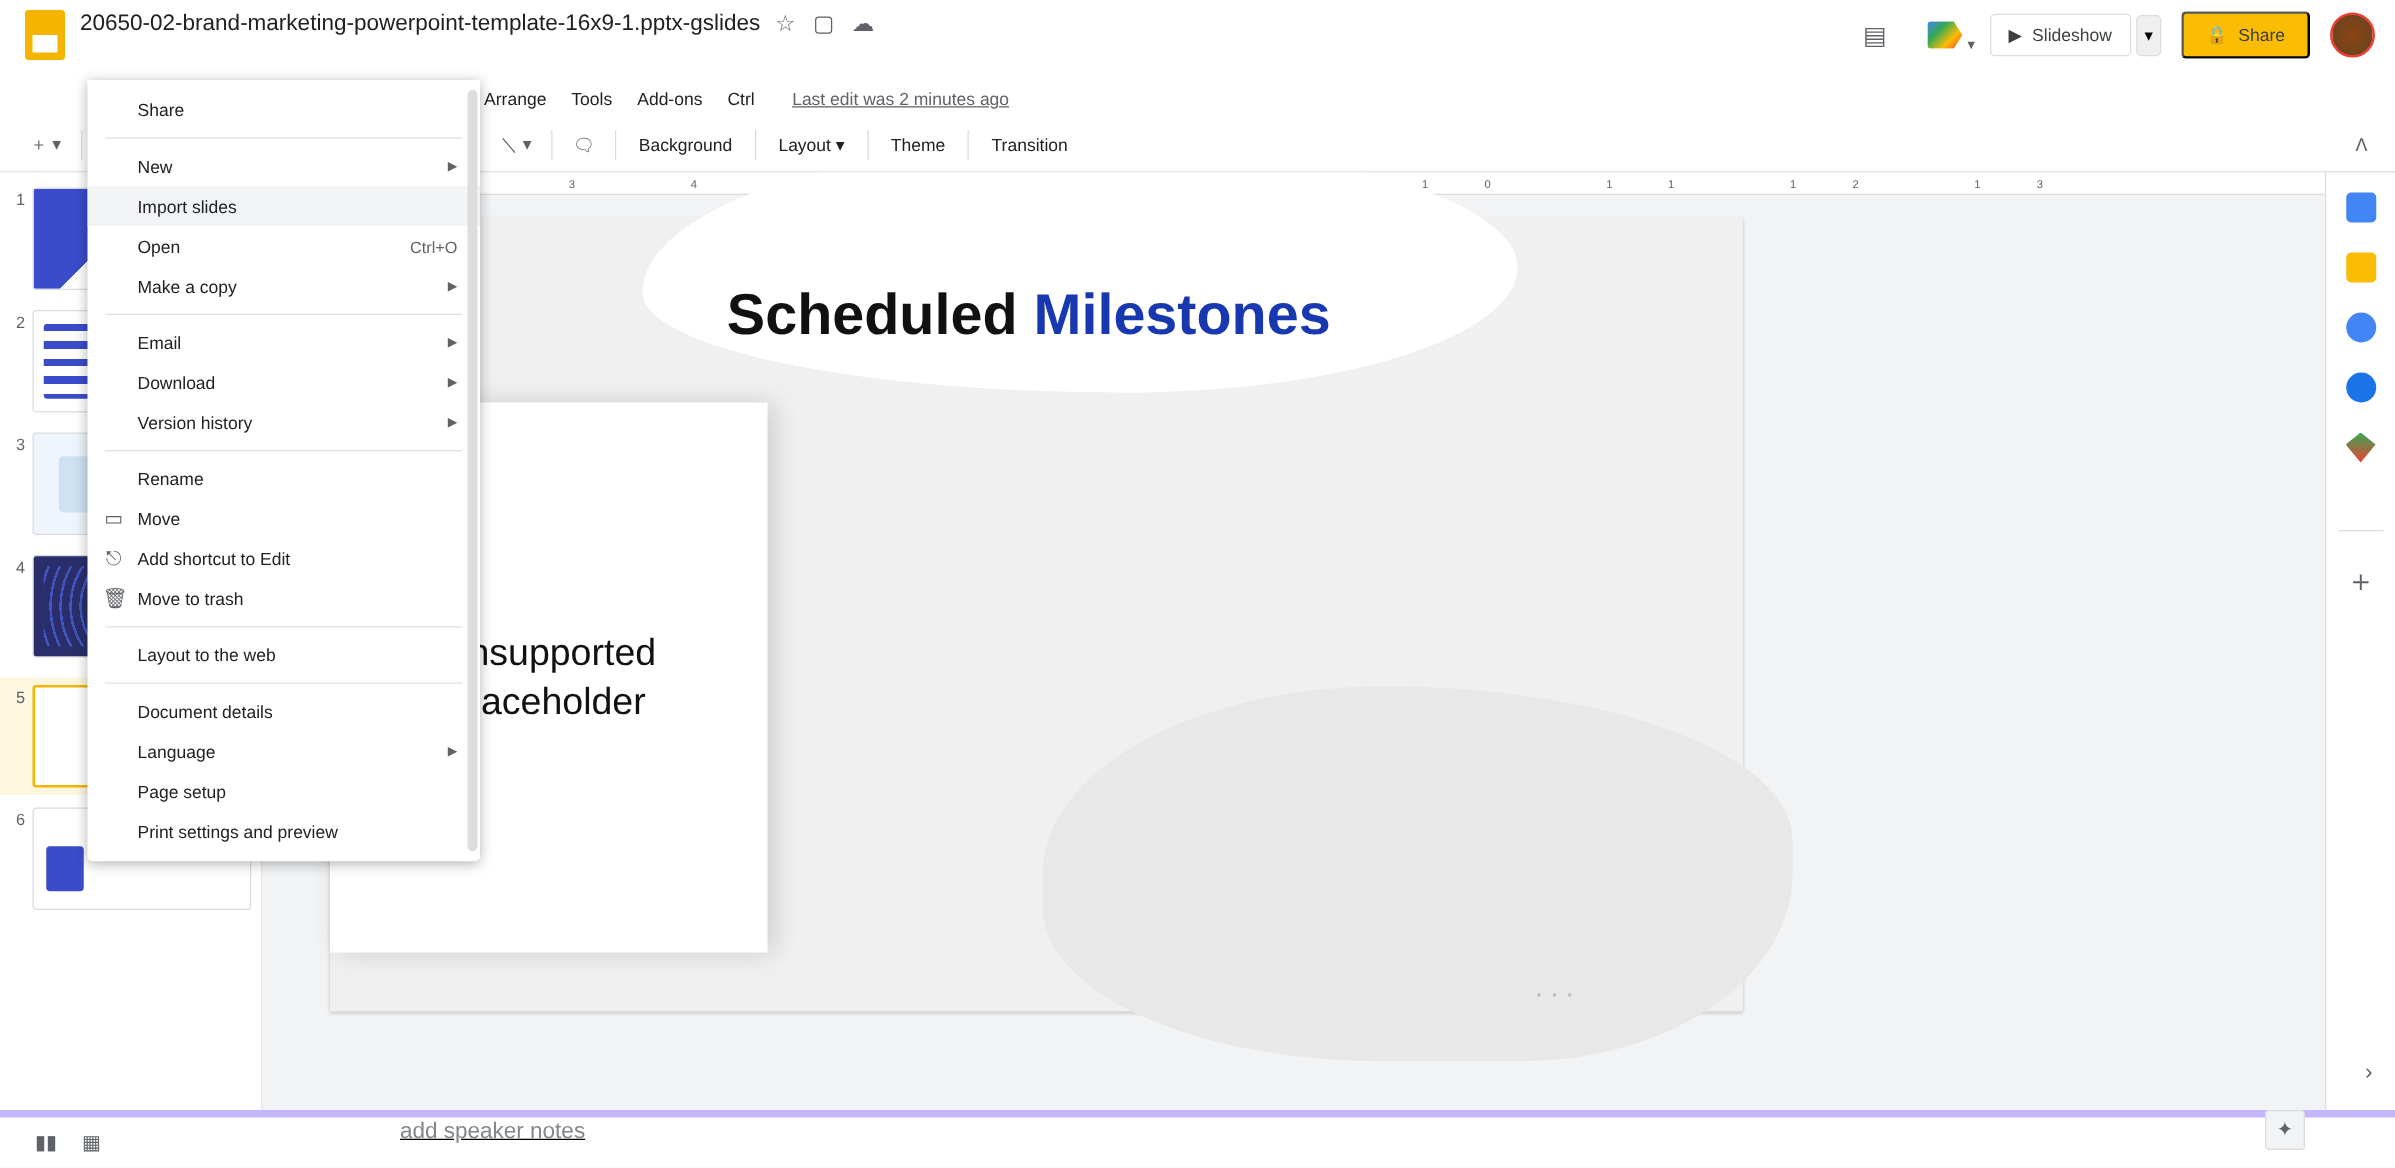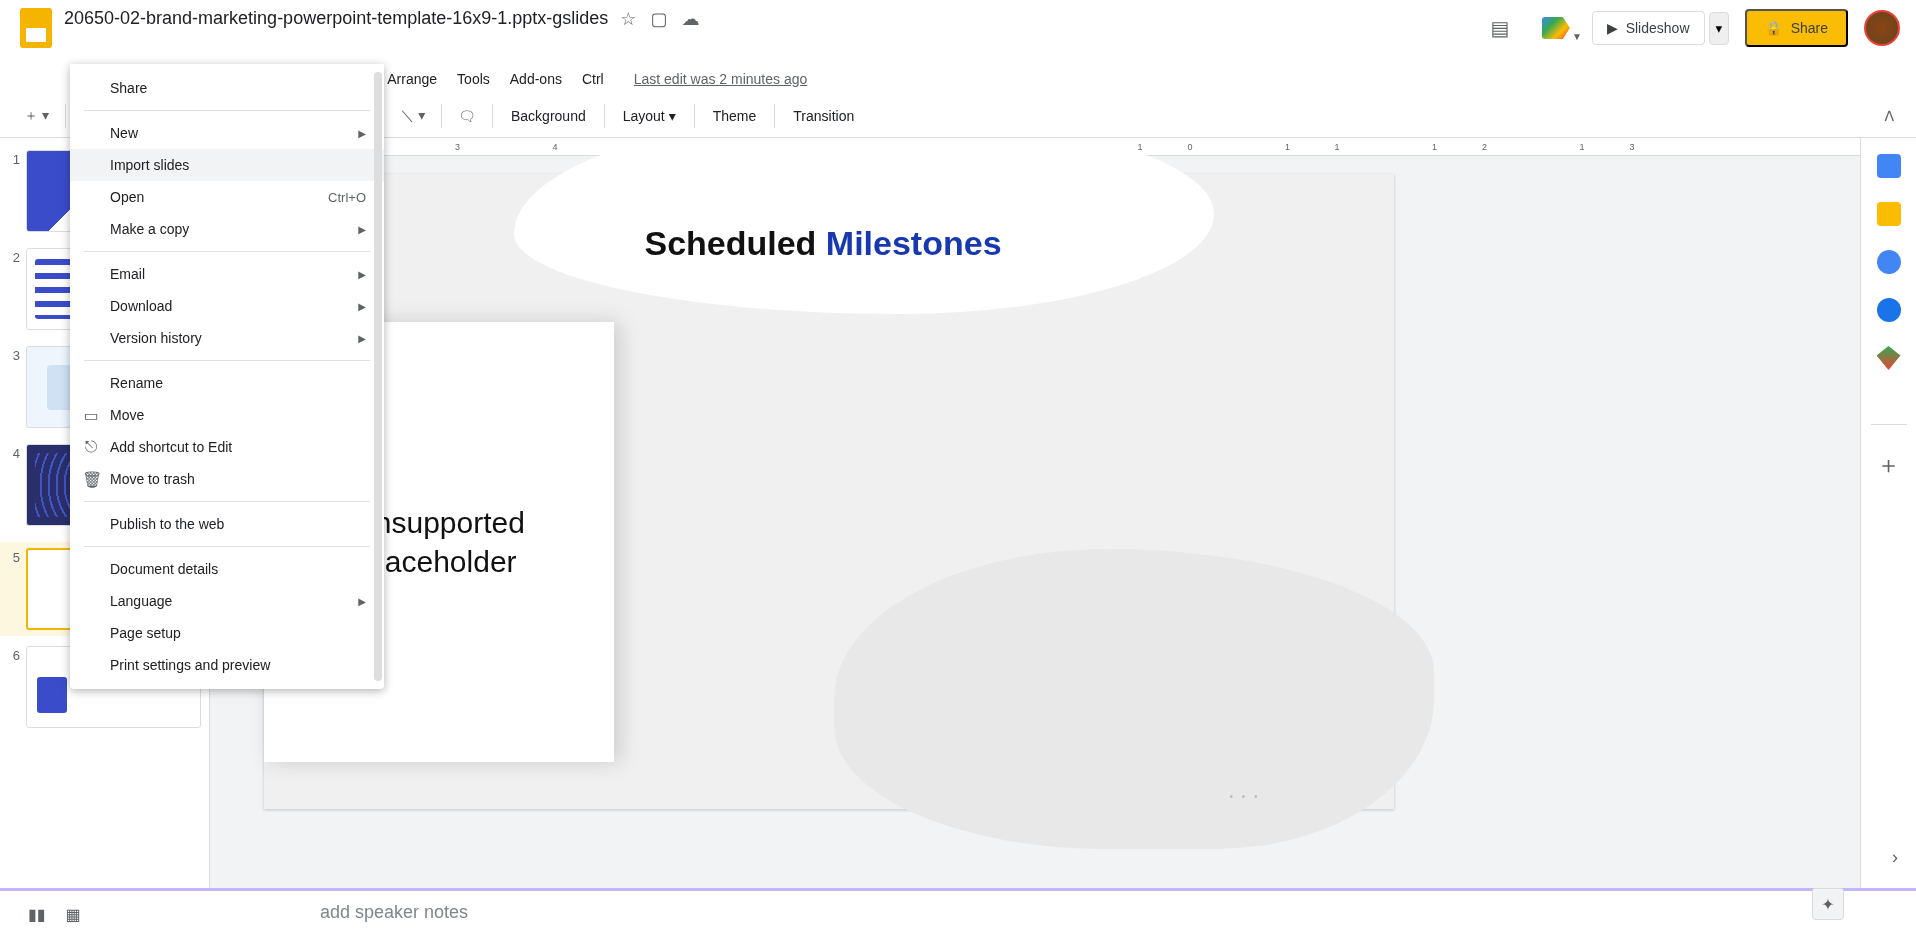--- a/index.html
+++ b/index.html
@@ -53,36 +53,36 @@
 .thumb5 { background: #fff; }
 .thumb6 { background: #fff; }
 .thumb6::before { content:''; position:absolute; left:10px; top:30px; width:30px; height:36px; background:#3b4cca; border-radius:3px; }
 
 .canvas-area { flex: 1; background: #f1f3f4; position: relative; overflow: hidden; }
 .ruler-h { height: 18px; background: #fff; border-bottom: 1px solid #dadce0; font-size:9px; color:#5f6368; display:flex; align-items:center; padding-left:50px; letter-spacing: 45px; white-space:nowrap; overflow:hidden; }
 .slide-canvas { position: absolute; left: 54px; top: 36px; width: 1130px; height: 635px; background: #fff; box-shadow: 0 1px 3px rgba(0,0,0,0.2); }
 .slide-bg { position:absolute; inset:0; background: #f0f0f0; }
 .slide-bg::before { content:''; position:absolute; top:-60px; left:250px; width:700px; height:200px; background:#fff; border-radius: 50% 50% 45% 55% / 60% 50% 50% 40%; }
 .slide-bg::after { content:''; position:absolute; bottom:-40px; right:-40px; width:600px; height:300px; background:#e8e8e8; border-radius: 50% 60% 40% 50% / 55% 45% 55% 45%; }
-.slide-title { position:absolute; top:50px; left:0; right:12px; text-align:center; font-size: 34px; font-weight:600; color:#111; }
+.slide-title { position:absolute; top:50px; left:0; right:12px; text-align:center; font-size: 46px; font-weight:600; color:#111; }
 .slide-title .accent { color: #1838b0; font-weight:700; }
 .placeholder-box { position:absolute; left:0px; top:148px; width:350px; height:440px; background:#fff; box-shadow: 6px 0 20px rgba(0,0,0,0.15); display:flex; align-items:center; justify-content:center; text-align:center; font-size:30px; color:#111; padding: 0 30px; line-height:1.3; }
 
 .right-sidebar { width: 56px; border-left: 1px solid #dadce0; display: flex; flex-direction: column; align-items: center; padding-top: 16px; gap: 24px; }
 .rs-icon { width: 24px; height: 24px; border-radius: 4px; cursor: pointer; }
 .rs-cal { background: #4285f4; }
 .rs-keep { background: #fbbc04; }
 .rs-tasks { background: #4285f4; border-radius: 50%; }
 .rs-contacts { background: #1a73e8; border-radius: 50%; }
 .rs-maps { background: linear-gradient(#34a853,#ea4335); clip-path: polygon(50% 0,100% 40%,50% 100%,0 40%); }
 .rs-plus { font-size: 24px; color: #5f6368; font-weight:300; cursor:pointer; margin-top:30px; border-top:1px solid #dadce0; padding-top:24px; width:36px; text-align:center; }
 .rs-chevron { position:absolute; bottom:20px; right:18px; color:#5f6368; font-size:18px; cursor:pointer; }
 
 
-.notes-bar { height: 46px; border-top: 3px solid #c4b5fd; display:flex; align-items:center; }
+.notes-bar { height: 46px; border-top: 6px solid #c4b5fd; display:flex; align-items:flex-start;text-decoration:underline; }
 .notes-resize { width:100%; text-align:center; color:#bbb; font-size:10px; letter-spacing:3px; position:absolute; bottom:86px; left:210px; right:56px; }
 .notes-input { margin-left: 320px; color:#80868b; font-size:18px; }
 .bottom-left { position:absolute; bottom:10px; left:28px; display:flex; gap:20px; color:#5f6368; }
 .bottom-explore { position:absolute; bottom:14px; right:72px; width:32px; height:32px; background:#f1f3f4; border:1px solid #dadce0; border-radius:3px; display:flex; align-items:center; justify-content:center; color:#5f6368; cursor:pointer; }
 
 
 .dropdown { position: absolute; left: 70px; top: 64px; width: 314px; background: #fff; box-shadow: 0 2px 10px rgba(0,0,0,0.3); border-radius: 0 0 4px 4px; padding: 8px 0; z-index: 100; max-height: 870px; overflow-y:auto; }
 .dd-item { display: flex; align-items: center; padding: 8px 18px 8px 40px; font-size: 14px; color: #202124; cursor: pointer; position: relative; min-height:32px; }
 .dd-item:hover, .dd-item.hover { background: #f1f3f4; }
 .dd-item .shortcut { margin-left: auto; color: #5f6368; font-size: 13px; }
@@ -261,21 +261,21 @@
   <div class="dd-item">
       <span class="dd-icon">⎋</span>
       <span>Add shortcut to Edit</span>
     </div>
   <div class="dd-item">
       <span class="dd-icon">🗑</span>
       <span>Move to trash</span>
     </div>
   <div class="dd-sep"></div>
   <div class="dd-item">
-      <span>Publish to the web</span>
+      <span>Layout to the web</span>
     </div>
   <div class="dd-sep"></div>
   <div class="dd-item">
       <span>Document details</span>
     </div>
   <div class="dd-item">
       <span>Language</span>
       <span class="arrow">▶</span>
     </div>
   <div class="dd-item">

